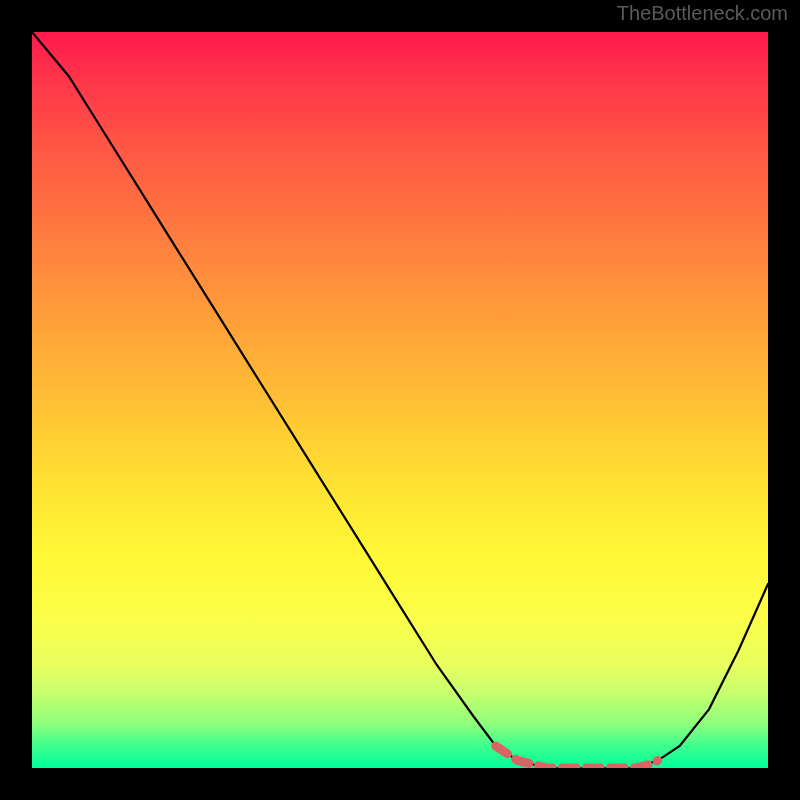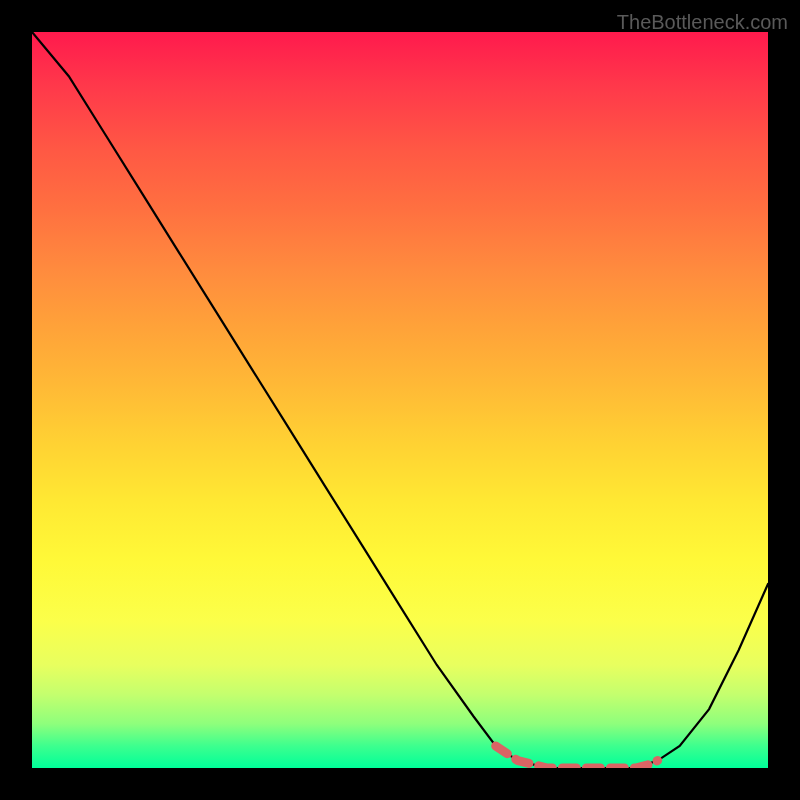--- a/index.html
+++ b/index.html
@@ -5,21 +5,21 @@
   * { margin: 0; padding: 0; box-sizing: border-box; }
   body {
     width: 800px;
     height: 800px;
     background: #000;
     position: relative;
     font-family: Arial, sans-serif;
   }
   .attribution {
     position: absolute;
-    top: 11px;
+    top: 2px;
     right: 12px;
     color: #5a5a5a;
     font-size: 20px;
     font-weight: 500;
     z-index: 10;
   }
   .plot-area {
     position: absolute;
     left: 32px;
     top: 32px;

